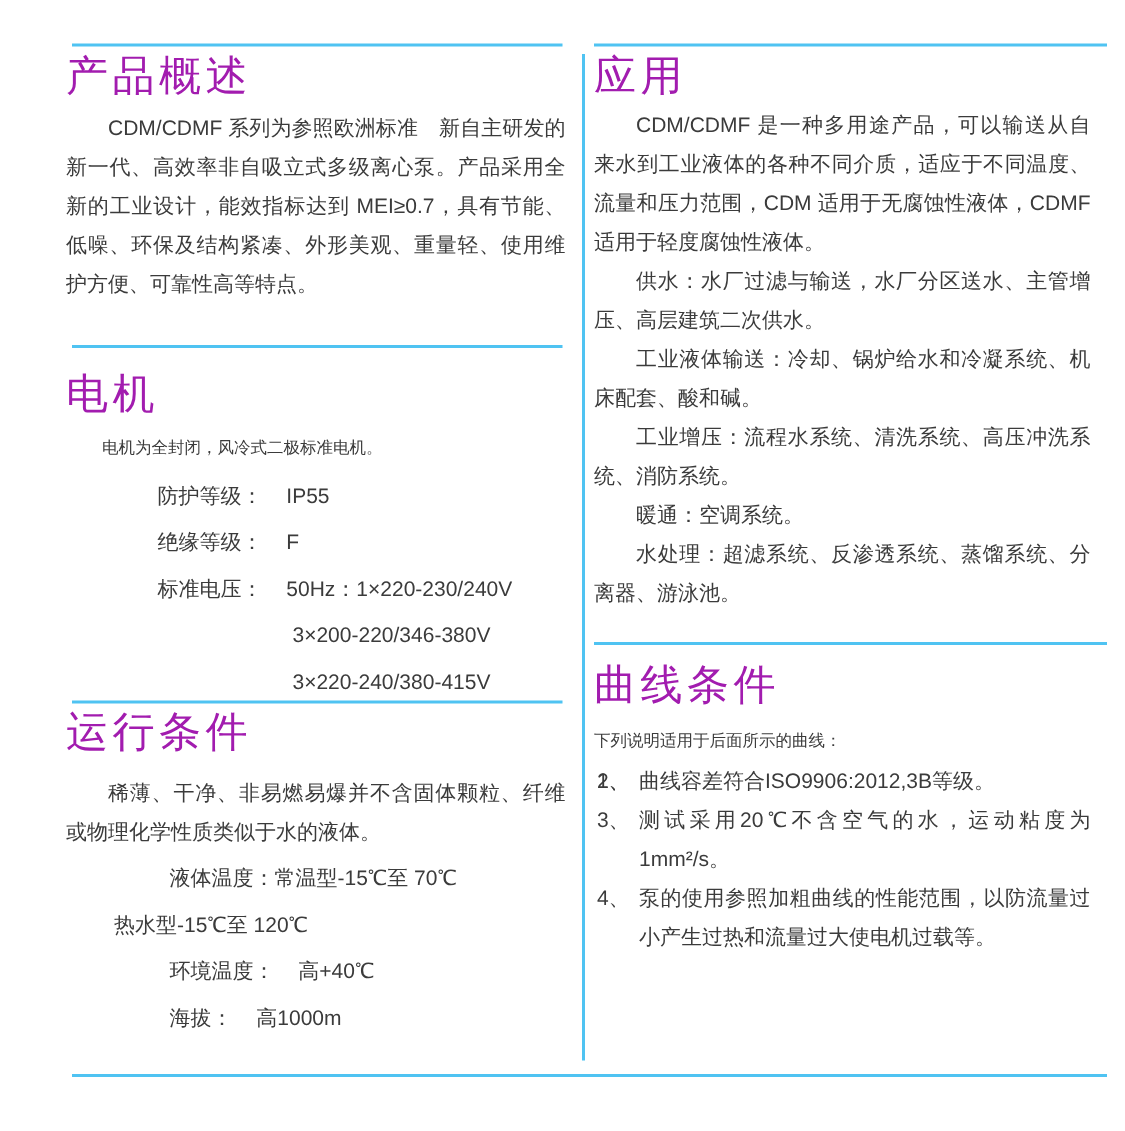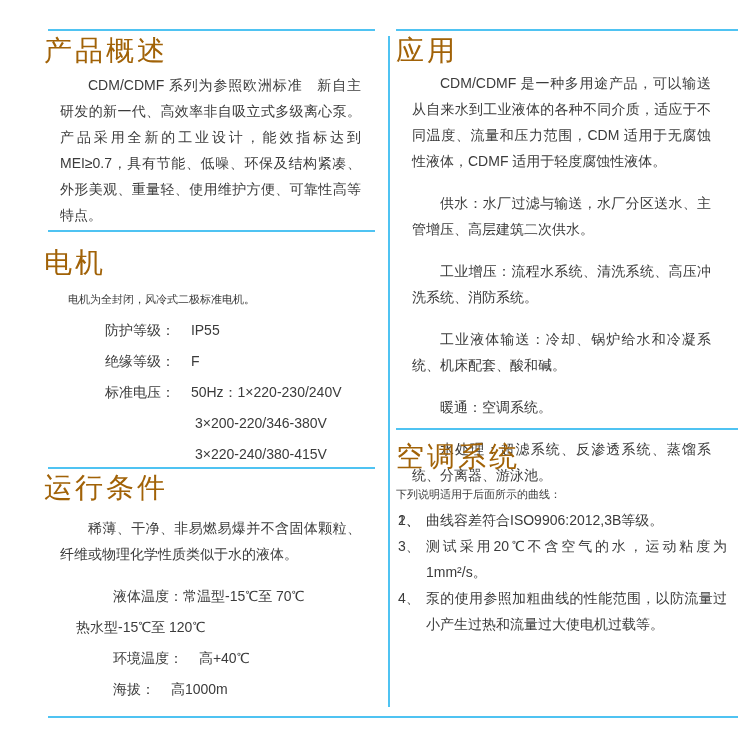--- a/index.html
+++ b/index.html
@@ -15,34 +15,34 @@
   .col { position: absolute; top: 0; }
   #col-left  { left: 44px;  width: 333px; }
   #col-right { left: 396px; width: 331px; }
 
   .sec { position: absolute; left: 0; right: 0; }
   .rule { border-top: 2px solid #4fc3f2; height: 0; }
   #col-left .rule { margin-left: 4px; width: 327px; }
   #col-right .rule { width: 342px; }
 
   .sec-title {
-    color: #a16207;
+    color: #a21caf;
     font-size: 28px;
     line-height: 1;
     letter-spacing: 3px;
     font-weight: 400;
     margin-top: 6px;
   }
   .body-text { font-size: 11px; line-height: 26px; }
   .para {
     font-size: 14px;
     line-height: 26px;
     text-indent: 2em;
     text-align: justify;
-    margin: 16px;
+    margin: 0;
   }
   .spec-row { font-size: 14px; line-height: 26px; white-space: nowrap; }
   .spec-label { display: inline-block; padding-left: 37px; }
   .spec-value { display: inline-block; margin-left: 12px; }
 
   
   #sec-overview { top: 29px; }
   #sec-overview .para { margin-top: 7px; }
 
   
@@ -153,29 +153,29 @@
 
   </div>
 
   <div id="col-right" class="col">
 
     <div id="sec-application" class="sec">
       <div class="rule"></div>
       <div class="sec-title">应用</div>
       <p class="para">CDM/CDMF 是一种多用途产品，可以输送从自来水到工业液体的各种不同介质，适应于不同温度、流量和压力范围，CDM 适用于无腐蚀性液体，CDMF 适用于轻度腐蚀性液体。</p>
       <p class="para">供水：水厂过滤与输送，水厂分区送水、主管增压、高层建筑二次供水。</p>
+      <p class="para">工业液体输送：冷却、锅炉给水和冷凝系统、机床配套、酸和碱。</p>
       <p class="para">工业增压：流程水系统、清洗系统、高压冲洗系统、消防系统。</p>
-      <p class="para">工业液体输送：冷却、锅炉给水和冷凝系统、机床配套、酸和碱。</p>
       <p class="para">暖通：空调系统。</p>
       <p class="para">水处理：超滤系统、反渗透系统、蒸馏系统、分离器、游泳池。</p>
     </div>
 
     <div id="sec-curve" class="sec">
       <div class="rule"></div>
-      <div class="sec-title">空调系统</div>
+      <div class="sec-title">曲线条件</div>
       <div id="curve-intro" class="body-text">下列说明适用于后面所示的曲线：</div>
       <ol class="curve-list">
         <li class="curve-item">
           <span class="curve-marker">1、</span>
         </li>
         <li class="curve-item">
           <span class="curve-marker">2、</span>
           <span>曲线容差符合ISO9906:2012,3B等级。</span>
         </li>
         <li class="curve-item">

